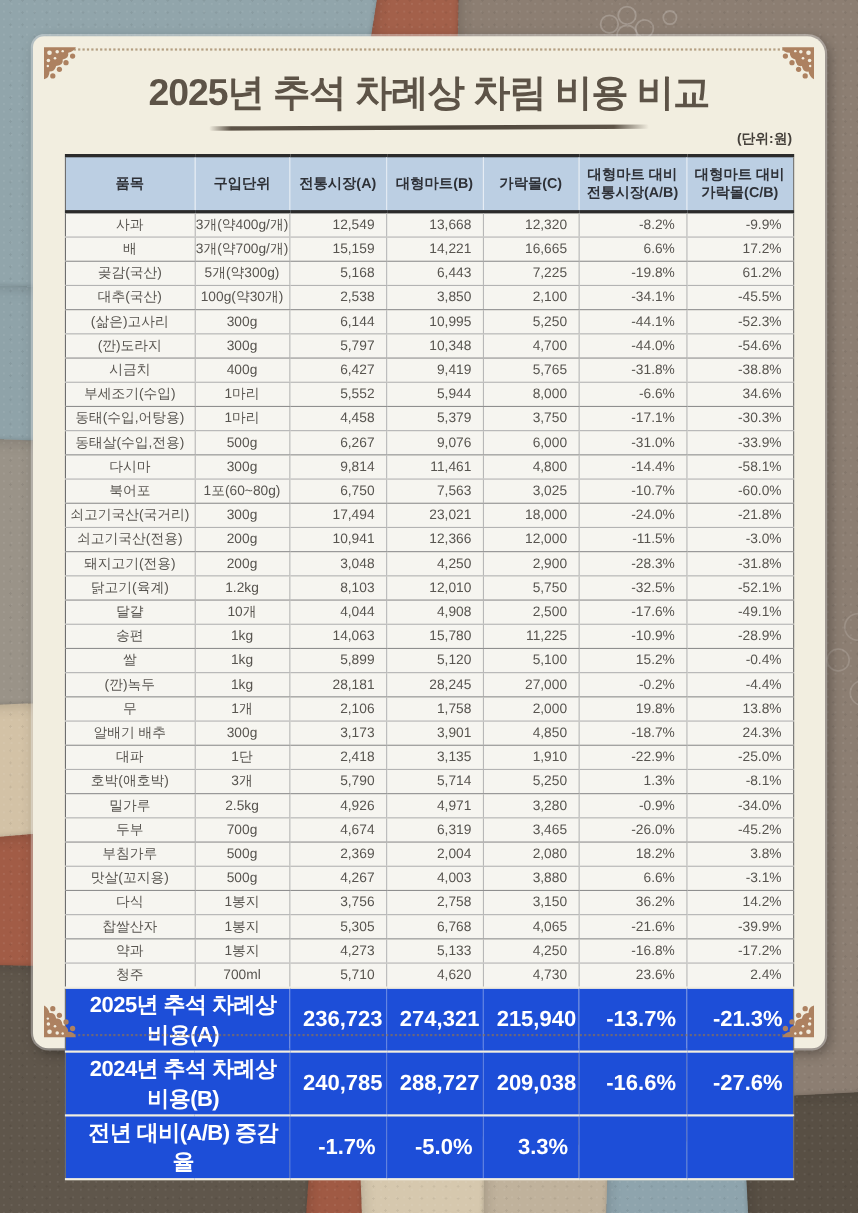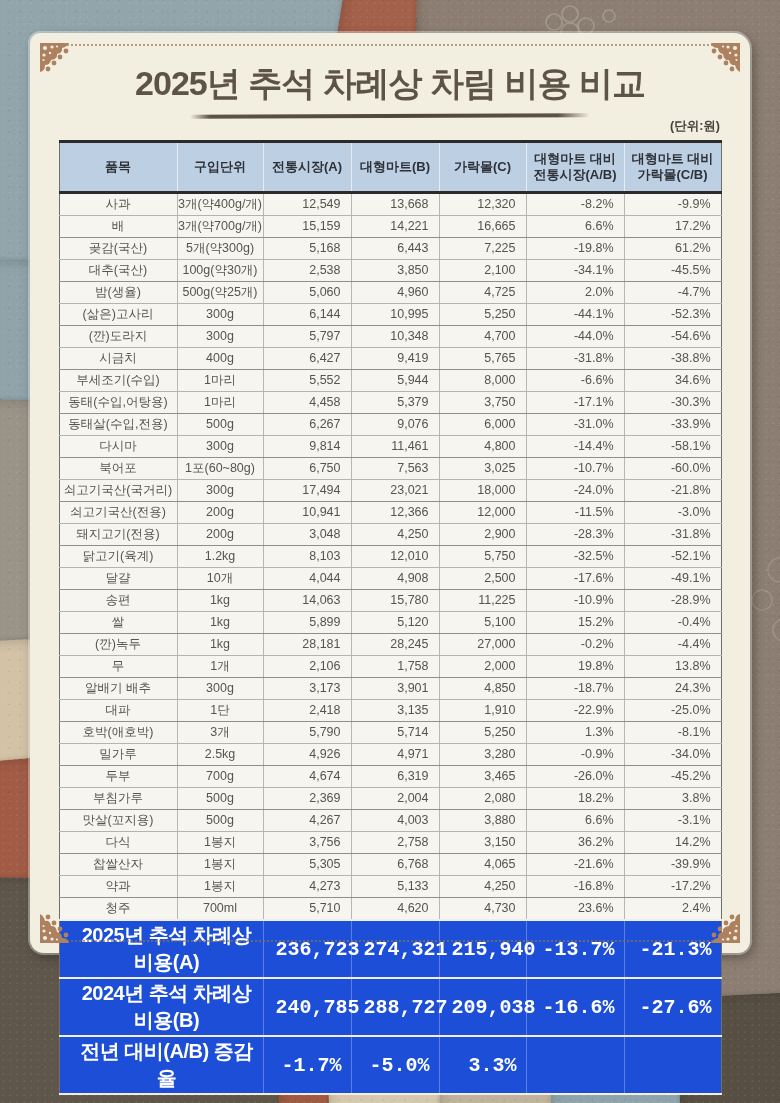--- a/index.html
+++ b/index.html
@@ -75,21 +75,21 @@
   .c-num{text-align:right;padding-right:10px;}
   tfoot td{
     background:#1d4ed8;color:#ffffff;font-weight:700;font-size:20px;
     height:27px;border-bottom:2px solid #f2eee0;
     border-left:1px solid rgba(255,255,255,.28);
     padding-left:12px;
   }
   tfoot td:first-child{border-left:none;}
   tfoot tr:first-child td{border-top:2px solid #f2eee0;}
   .f-label{text-align:center;letter-spacing:-0.5px;}
-  .f-num{text-align:right;padding-right:9px;font-family:Liberation Mono, monospace;}
+  .f-num{text-align:right;padding-right:9px;}
 </style>
 </head>
 <body>
 
 <div class="fabric">
   <div class="patch" style="left:-24px;top:-24px;width:392px;height:330px;background:#91a5ab;transform:rotate(-3deg);"></div>
   <div class="patch" style="left:-30px;top:260px;width:80px;height:190px;background:#8fa3a9;transform:rotate(2deg);"></div>
   <div class="patch" style="left:338px;top:-22px;width:100px;height:110px;background:#a3604a;transform:rotate(9deg);"></div>
   <div class="patch" style="left:408px;top:-24px;width:400px;height:1060px;background:#8c7e72;transform:rotate(1deg);"></div>
   <div class="patch" style="left:-22px;top:400px;width:72px;height:270px;background:#9a9388;transform:rotate(2deg);"></div>
@@ -246,29 +246,20 @@
         <tr>
           <td class="c-center">대추(국산)</td>
           <td class="c-center">100g(약30개)</td>
           <td class="c-num">2,538</td>
           <td class="c-num">3,850</td>
           <td class="c-num">2,100</td>
           <td class="c-num">-34.1%</td>
           <td class="c-num">-45.5%</td>
         </tr>
         <tr>
-          <td class="c-center">밤(생율)</td>
-          <td class="c-center">500g(약25개)</td>
-          <td class="c-num">5,060</td>
-          <td class="c-num">4,960</td>
-          <td class="c-num">4,725</td>
-          <td class="c-num">2.0%</td>
-          <td class="c-num">-4.7%</td>
-        </tr>
-        <tr>
           <td class="c-center">(삶은)고사리</td>
           <td class="c-center">300g</td>
           <td class="c-num">6,144</td>
           <td class="c-num">10,995</td>
           <td class="c-num">5,250</td>
           <td class="c-num">-44.1%</td>
           <td class="c-num">-52.3%</td>
         </tr>
         <tr>
           <td class="c-center">(깐)도라지</td>

